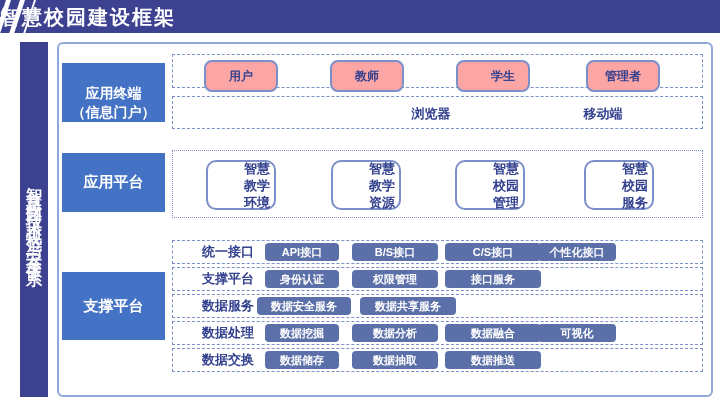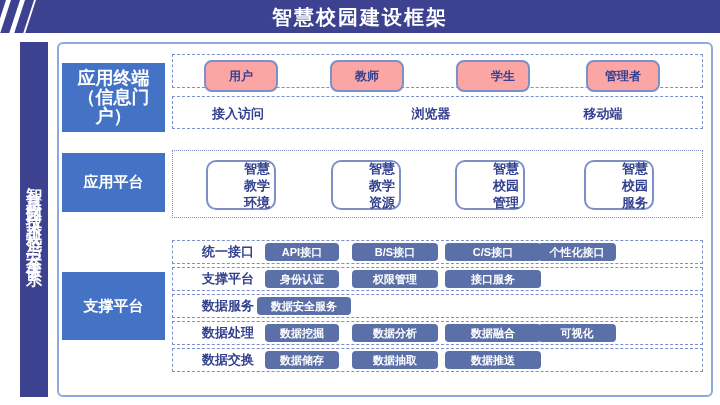--- a/index.html
+++ b/index.html
@@ -6,38 +6,38 @@
   html,body { width:720px; height:405px; background:#ffffff;
     font-family:"Liberation Sans","DejaVu Sans",sans-serif; }
   .page { position:relative; width:720px; height:405px; background:#fff; overflow:hidden; }
 
   
   .header-bar { position:absolute; top:0; left:36px; right:-14px; height:33px;
     background:#3C4190; transform:skewX(-18deg); transform-origin:top left; }
   .stripe { position:absolute; top:0; width:9px; height:33px; background:#3C4190;
     transform:skewX(-18deg); transform-origin:top left; }
   .s1{left:-3px;} .s2{left:11px;} .s3{left:25px;}
-  .page-title { position:absolute; top:4px; left:0; right:16px; text-align:center;
-    color:#ffffff; font-size:20px; font-weight:bold; letter-spacing:2px;padding-left:16px; }
+  .page-title { position:absolute; top:4px; left:0; right:16px; text-align:left;
+    color:#ffffff; font-size:20px; font-weight:bold; letter-spacing:2px; }
 
   
   .sidebar { position:absolute; left:20px; top:42px; width:28px; height:355px;
     background:#3C4190; display:flex; align-items:center; justify-content:center; }
   .sidebar-text { writing-mode:vertical-rl; text-orientation:upright;
     color:#ffffff; font-size:16px; font-weight:bold; letter-spacing:7px; line-height:28px; }
 
   
   .frame { position:absolute; left:57px; top:42px; width:656px; height:355px;
     background:#ffffff; border:2px solid #8EA9DB; border-radius:6px; }
 
   
   .row-label { position:absolute; left:62px; width:103px; background:#4472C4;
     color:#ffffff; font-weight:bold; display:flex; flex-direction:column;
     align-items:center; justify-content:center; text-align:center; z-index:2; }
-  .row-label.terminal { top:63px; height:69px; font-size:18px; line-height:19px; }
+  .row-label.terminal { top:63px; height:59px; font-size:14px; line-height:19px;justify-content:flex-end; }
   .row-label.platform { top:153px; height:59px; font-size:15px; }
   .row-label.support  { top:272px; height:68px; font-size:15px; }
 
   
   .dash-box { position:absolute; left:172px; width:531px;
     border:1px dashed #7C8FC9; background:#fff; }
   .terminal-users { top:54px; height:34px; }
   .terminal-access { top:96px; height:33px; }
   .platform-box { top:150px; height:68px; border-style:dotted; }
 
@@ -99,21 +99,20 @@
   </div>
 
   <div class="dash-box terminal-users">
     <div class="user-btn u0">用户</div>
     <div class="user-btn u1">教师</div>
     <div class="user-btn u2">学生</div>
     <div class="user-btn u3">管理者</div>
   </div>
 
   <div class="dash-box terminal-access">
-    <div class="access-item a0">接入访问</div>
     <div class="access-item a1">浏览器</div>
     <div class="access-item a2">移动端</div>
   </div>
 
   <div class="row-label platform">
     <span>应用平台</span>
   </div>
 
   <div class="dash-box platform-box">
     <div class="plat-btn p0">
@@ -149,20 +148,21 @@
   <div class="sup-row r1">
     <div class="sup-row-name">支撑平台</div>
     <div class="chip c0">身份认证</div>
     <div class="chip c1">权限管理</div>
     <div class="chip c2">接口服务</div>
   </div>
 
   <div class="sup-row r2">
     <div class="sup-row-name">数据服务</div>
     <div class="chip w0">数据安全服务</div>
+    <div class="chip w1">数据共享服务</div>
   </div>
 
   <div class="sup-row r3">
     <div class="sup-row-name">数据处理</div>
     <div class="chip c0">数据挖掘</div>
     <div class="chip c1">数据分析</div>
     <div class="chip c2">数据融合</div>
     <div class="chip c3">可视化</div>
   </div>
 

